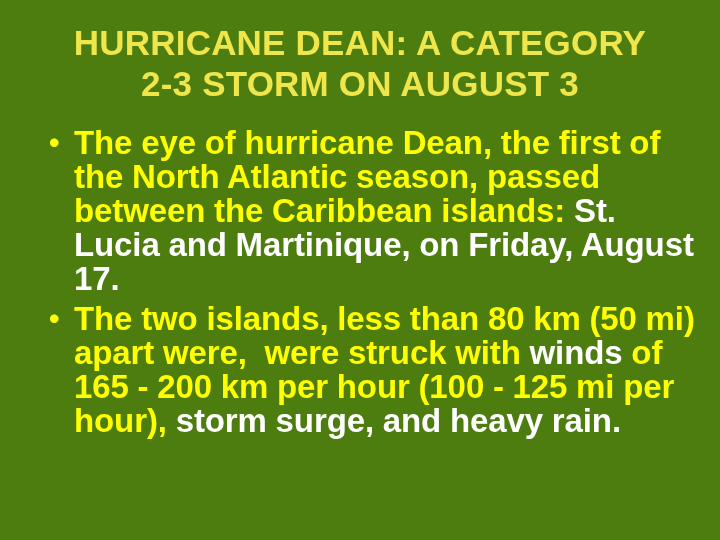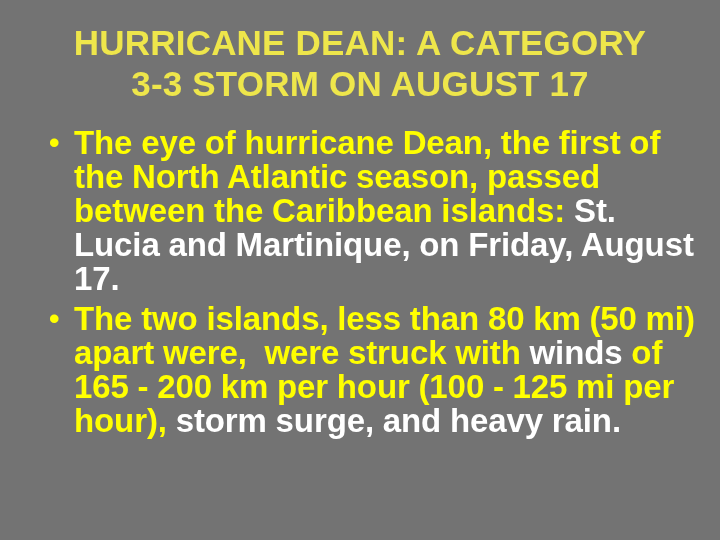--- a/index.html
+++ b/index.html
@@ -70,25 +70,25 @@
     letter-spacing: -0.1px;
     word-spacing: -0.3px;
     white-space: pre-wrap;
   }
   .seg-yellow { color: #ffff00; }
   .seg-white  { color: #ffffff; }
 </style>
 </head>
 <body>
 
-<div id="slide" style="background: #737373;">
+<div id="slide" style="background: #4d7c0f;">
 
   <div id="title-block">
     <span class="title-line">HURRICANE DEAN: A CATEGORY</span>
-    <span class="title-line">3-3 STORM ON AUGUST 17</span>
+    <span class="title-line">2-3 STORM ON AUGUST 3</span>
   </div>
 
   <div id="body-block">
 
     <div class="bullet-row">
       <span class="bullet-mark">•</span>
       <span class="bullet-text"><span class="seg-yellow" style="color: rgb(255, 255, 0);">The eye of hurricane Dean, the first of the North Atlantic season, passed between the Caribbean islands:</span><span class="seg-white" style="color: rgb(255, 255, 255);"> St. Lucia and Martinique, on Friday, August 17.</span></span>
     </div>
 
     <div class="bullet-row">

